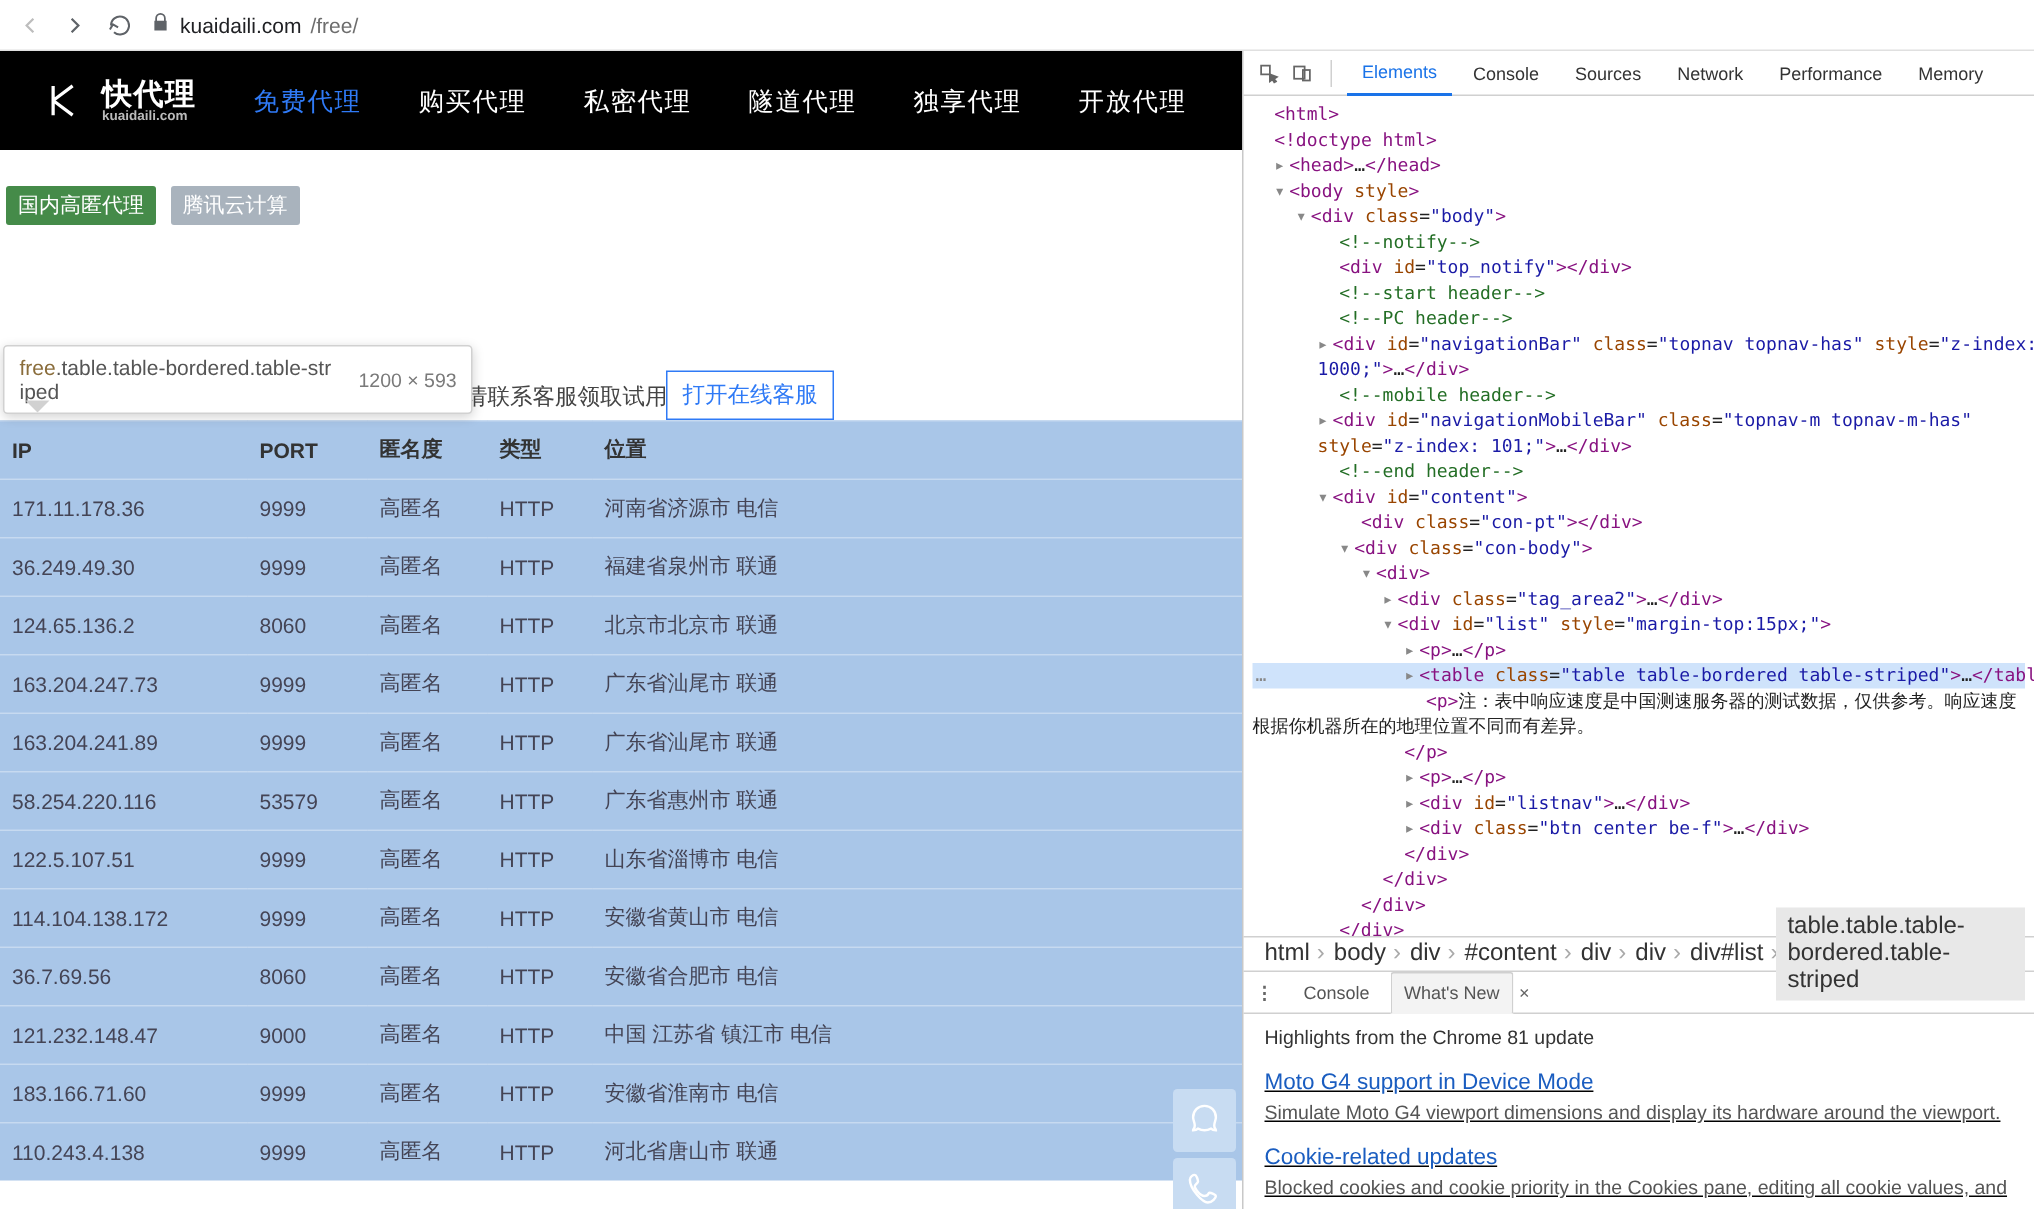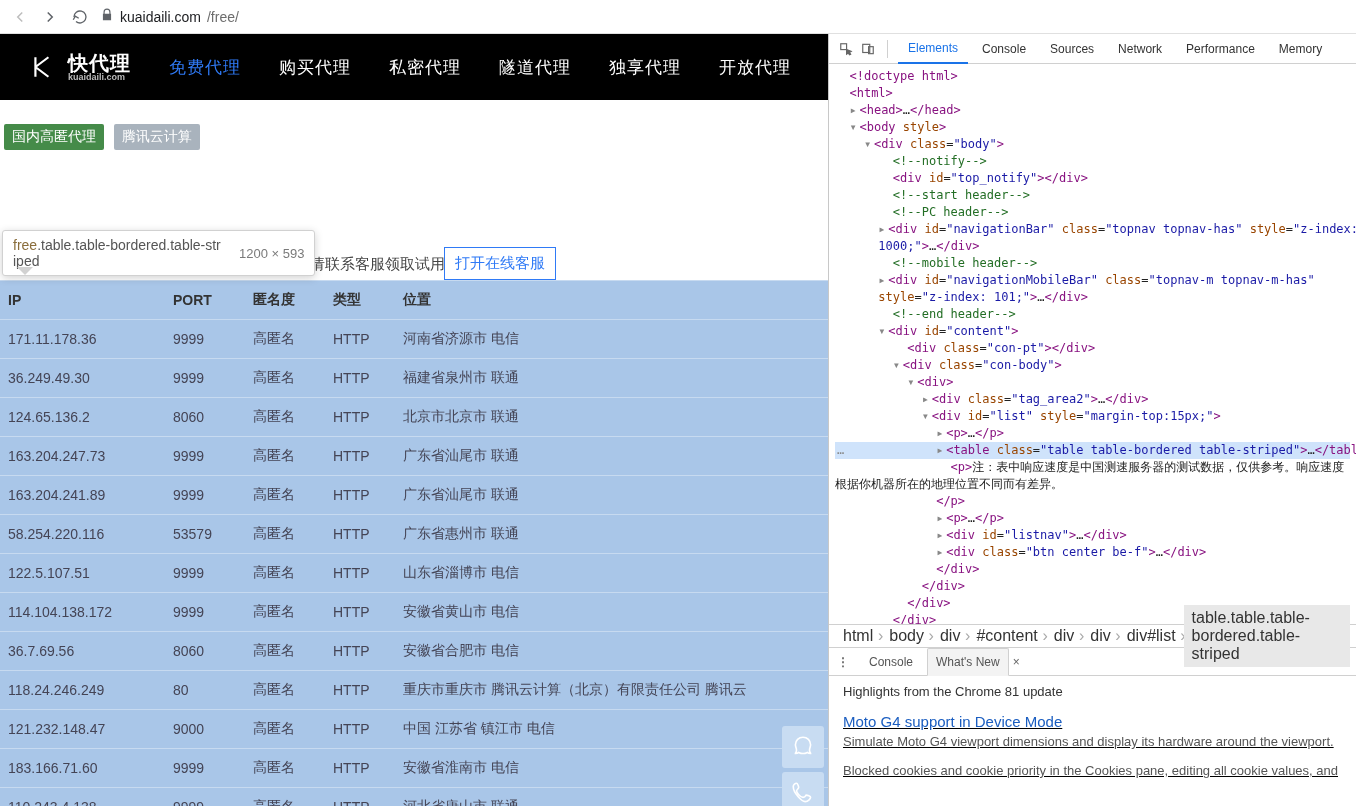--- a/index.html
+++ b/index.html
@@ -212,27 +212,20 @@
             <td>高匿名</td>
             <td>HTTP</td>
             <td>安徽省黄山市 电信</td>
           </tr>
           <tr>
             <td>36.7.69.56</td>
             <td>8060</td>
             <td>高匿名</td>
             <td>HTTP</td>
             <td>安徽省合肥市 电信</td>
-          </tr>
-          <tr>
-            <td>118.24.246.249</td>
-            <td>80</td>
-            <td>高匿名</td>
-            <td>HTTP</td>
-            <td>重庆市重庆市 腾讯云计算（北京）有限责任公司 腾讯云</td>
           </tr>
           <tr>
             <td>121.232.148.47</td>
             <td>9000</td>
             <td>高匿名</td>
             <td>HTTP</td>
             <td>中国 江苏省 镇江市 电信</td>
           </tr>
           <tr>
             <td>183.166.71.60</td>
@@ -282,22 +275,22 @@
     <span class="sep"></span>
     <span class="tab active">Elements</span>
     <span class="tab">Console</span>
     <span class="tab">Sources</span>
     <span class="tab">Network</span>
     <span class="tab">Performance</span>
     <span class="tab">Memory</span>
   </div>
 
   <div class="dt-dom">
+<div class="ln">  <span class="tg">&lt;html&gt;</span></div>
 <div class="ln">  <span class="tg">&lt;!doctype html&gt;</span></div>
-<div class="ln">  <span class="tg">&lt;html&gt;</span></div>
 <div class="ln">  <span class="arrow">▸</span><span class="tg">&lt;head&gt;</span>…<span class="tg">&lt;/head&gt;</span></div>
 <div class="ln">  <span class="arrow">▾</span><span class="tg">&lt;body </span><span class="an">style</span><span class="tg">&gt;</span></div>
 <div class="ln">    <span class="arrow">▾</span><span class="tg">&lt;div </span><span class="an">class</span>=<span class="av">"body"</span><span class="tg">&gt;</span></div>
 <div class="ln">        <span class="cm">&lt;!--notify--&gt;</span></div>
 <div class="ln">        <span class="tg">&lt;div </span><span class="an">id</span>=<span class="av">"top_notify"</span><span class="tg">&gt;&lt;/div&gt;</span></div>
 <div class="ln">        <span class="cm">&lt;!--start header--&gt;</span></div>
 <div class="ln">        <span class="cm">&lt;!--PC header--&gt;</span></div>
 <div class="ln">      <span class="arrow">▸</span><span class="tg">&lt;div </span><span class="an">id</span>=<span class="av">"navigationBar"</span> <span class="an">class</span>=<span class="av">"topnav topnav-has"</span> <span class="an">style</span>=<span class="av">"z-index:</span></div>
 <div class="ln">      <span class="av">1000;"</span><span class="tg">&gt;</span>…<span class="tg">&lt;/div&gt;</span></div>
 <div class="ln">        <span class="cm">&lt;!--mobile header--&gt;</span></div>
@@ -341,16 +334,17 @@
     <span class="dtab active">What's New</span>
     <span class="close">×</span>
   </div>
   <div class="dt-drawer">
     <h3>Highlights from the Chrome 81 update</h3>
     <div class="item">
       <div class="t">Moto G4 support in Device Mode</div>
       <div class="d">Simulate Moto G4 viewport dimensions and display its hardware around the viewport.</div>
     </div>
     <div class="item">
+      <div class="t">Cookie-related updates</div>
       <div class="d">Blocked cookies and cookie priority in the Cookies pane, editing all cookie values, and</div>
     </div>
   </div>
 </div>
 
 </body></html>

